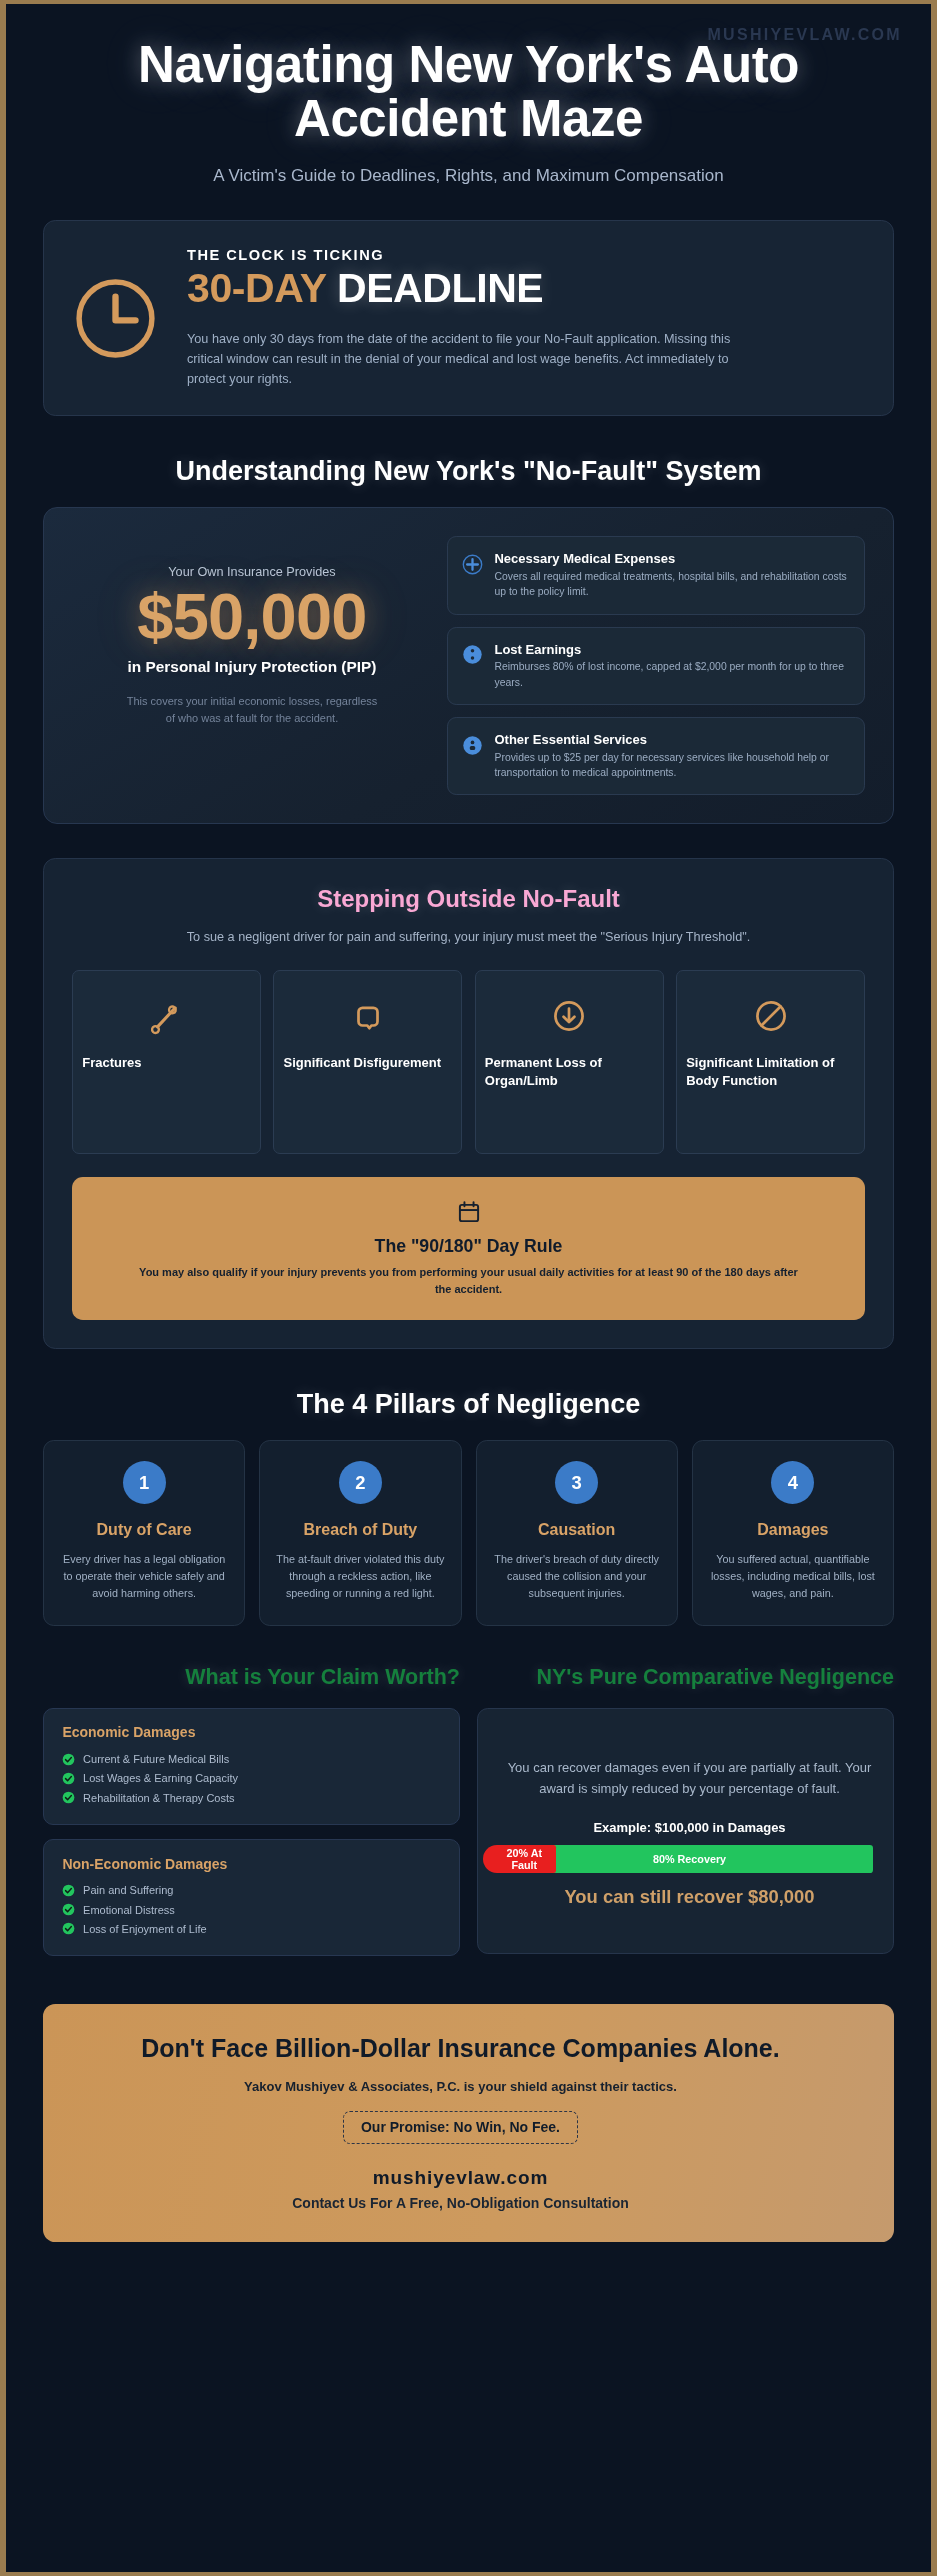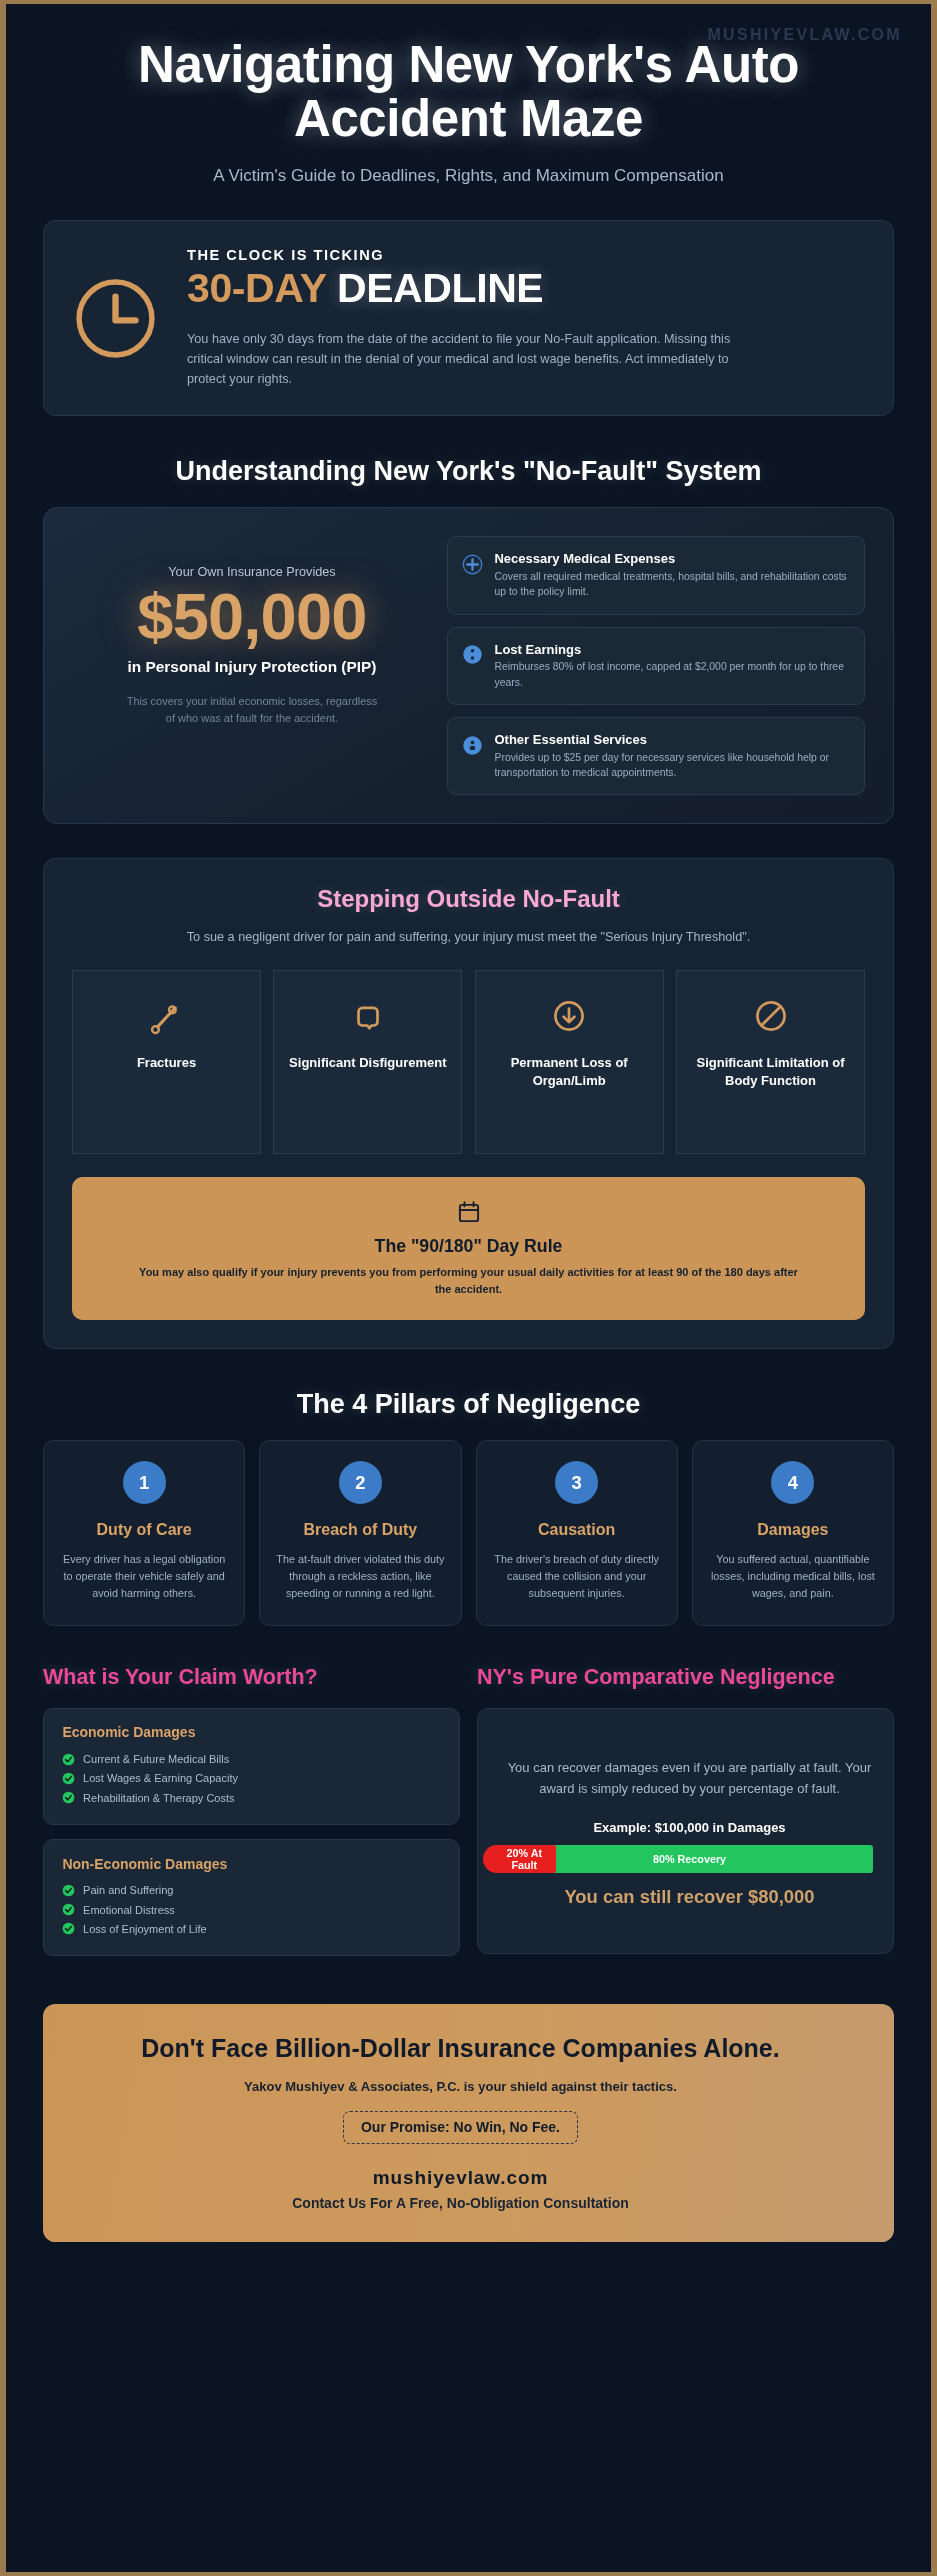--- a/index.html
+++ b/index.html
@@ -195,23 +195,23 @@
     color: #a5b4c8;
     line-height: 1.5;
     max-width: 615px;
     margin: 0 auto 23px auto;
   }
   .thr-grid { display: flex; gap: 12.3px; }
   .thr-item {
     flex: 1 1 0;
     background: #1b2a3a;
     border: 0.8px solid #2b3c52;
-    border-radius: 0;
+    border-radius: 7px;
     padding: 23px 9.2px 26px 9.2px;
-    text-align: center;
+    text-align: left;
     min-height: 184px;
   }
   .thr-icon { height: 43px; margin-bottom: 17px; display: flex; align-items: center; justify-content: center; }
   .thr-item .t { font-size: 13px; font-weight: bold; color: #ffffff; line-height: 1.38; }
 
   .rule-90180 {
     margin-top: 23px;
     background: #cb9557;
     border-radius: 10.8px;
     padding: 21.5px 31px 23px 31px;
@@ -238,23 +238,23 @@
     display: flex; align-items: center; justify-content: center;
     margin: 0 auto 15.4px auto;
   }
   .pillar h3 { font-size: 16px; font-weight: bold; color: #d9a367; line-height: 1.3; margin-bottom: 10.8px; }
   .pillar p  { font-size: 10.8px; color: #a0b0c4; line-height: 1.55; }
 
   
   .two-col { display: flex; gap: 17px; padding: 0 37px; align-items: flex-start; }
   .col { flex: 1 1 0; }
   .col > h2 {
-    text-align: left;
+    text-align: right;
     font-size: 21.5px;
-    color: #ec4899;
+    color: #15803d;
     font-weight: bold;
     margin: 38px 0 17px 0;
     line-height: 1.28;
     text-shadow: 0 0 12.3px rgba(255,255,255,0.16);
   }
   .dmg-card {
     background: #192737;
     border: 0.8px solid #273752;
     border-radius: 10px;
     padding: 15.4px 18.4px 17px 18.4px;

